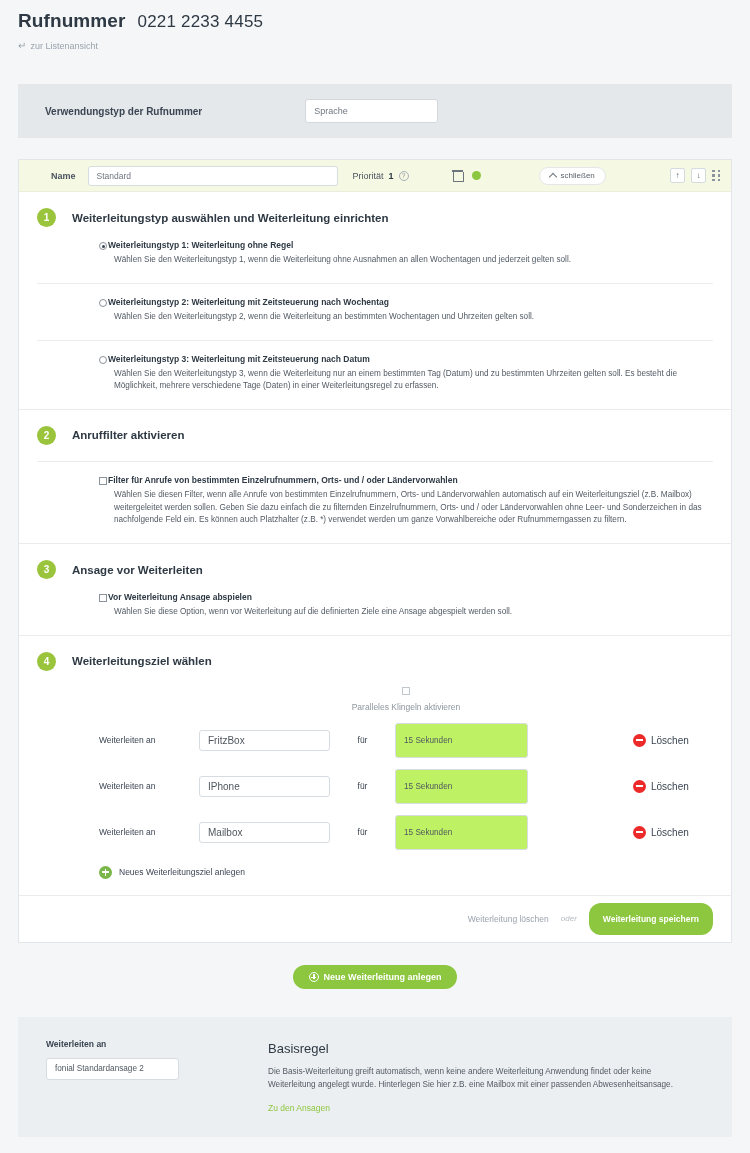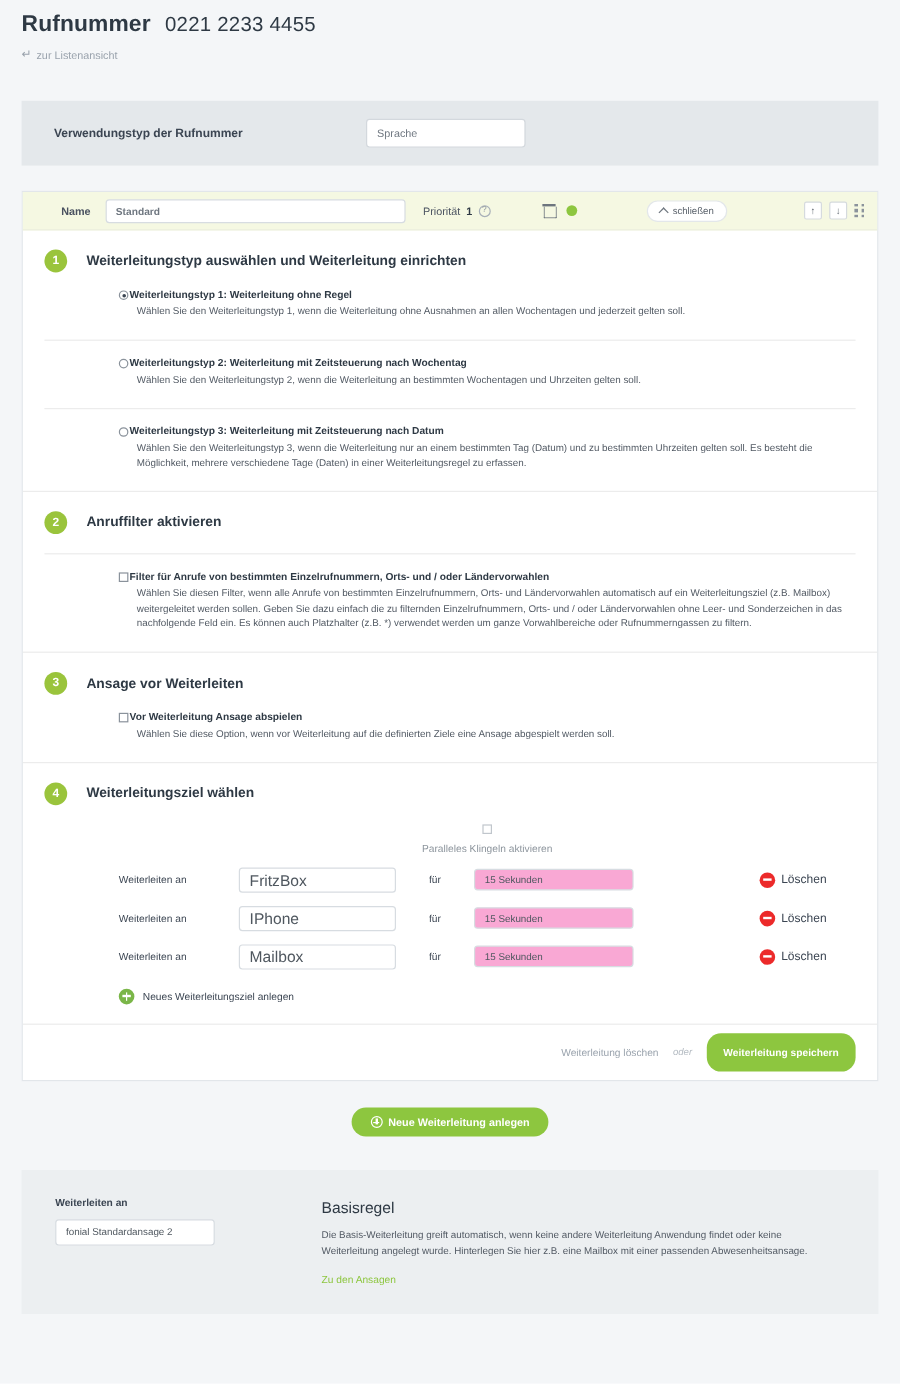--- a/index.html
+++ b/index.html
@@ -54,21 +54,21 @@
     height: 32px;
     display:flex; align-items:center;
     padding: 0 10px 0 32px;
     border-bottom:1px solid #eceedd;
   }
   .rh-label { font-size:9px; color:#4a5260; font-weight:bold; }
   .rh-input {
     margin-left:12px; width:250px; height:20px;
     background:#fff; border:1px solid #d7dce1; border-radius:3px;
     display:flex; align-items:center; padding:0 8px;
-    font-size:8.5px; color:#6f7780;font-weight:bold;
+    font-size:8.5px; color:#6f7780;
   }
   .rh-prio { margin-left:15px; font-size:9px; color:#4a5260; display:flex; align-items:center; gap:5px;}
   .rh-prio b { color:#2e3944; }
   .help-dot {
     width:10px;height:10px;border-radius:50%;
     border:1px solid #a8b0b8; color:#8c949d;
     font-size:7px; line-height:8px; text-align:center; display:inline-block;
   }
   .rh-icons { margin-left:44px; display:flex; align-items:center; gap:10px; }
   .trash { width:9px; height:11px; position:relative; cursor:pointer; }
@@ -142,25 +142,25 @@
   
   .par-row { display:flex; align-items:center; gap:7px; padding: 14px 0 0 62px; flex-direction: column; }
   .par-label { font-size:8.5px; color:#8d959d; }
   .target-row {
     display:flex; align-items:center;
     padding: 11px 0 0 62px;
   }
   .t-label { font-size:8.5px; color:#3b4552; width:100px; }
   .t-input {
     width:131px;height:21px; background:#fff; border:1px solid #d7dce1; border-radius:3px;
-    display:flex;align-items:center;padding:0 8px; font-size:13px; color:#4f575f;
+    display:flex;align-items:center;padding:0 8px; font-size:10px; color:#4f575f;
   }
   .t-fuer { width:65px; text-align:center; font-size:8.5px; color:#3b4552; }
   .t-sec {
-    width:133px;height:18px; background:#f9a8d4; border:1px solid #d7dce1; border-radius:3px;
+    width:133px;height:35px; background:#bef264; border:1px solid #d7dce1; border-radius:3px;
     display:flex;align-items:center;padding:0 8px; font-size:8.2px; color:#4f575f;
   }
   .t-del { margin-left:105px; display:flex; align-items:center; gap:5px; cursor:pointer; }
   .minus-circle {
     width:13px;height:13px;border-radius:50%;background:#ec2a2a;
     display:flex;align-items:center;justify-content:center;
   }
   .minus-circle i { width:7px;height:1.8px;background:#fff;display:block; }
   .t-del span { font-size:10px; color:#3b4552; }
 

